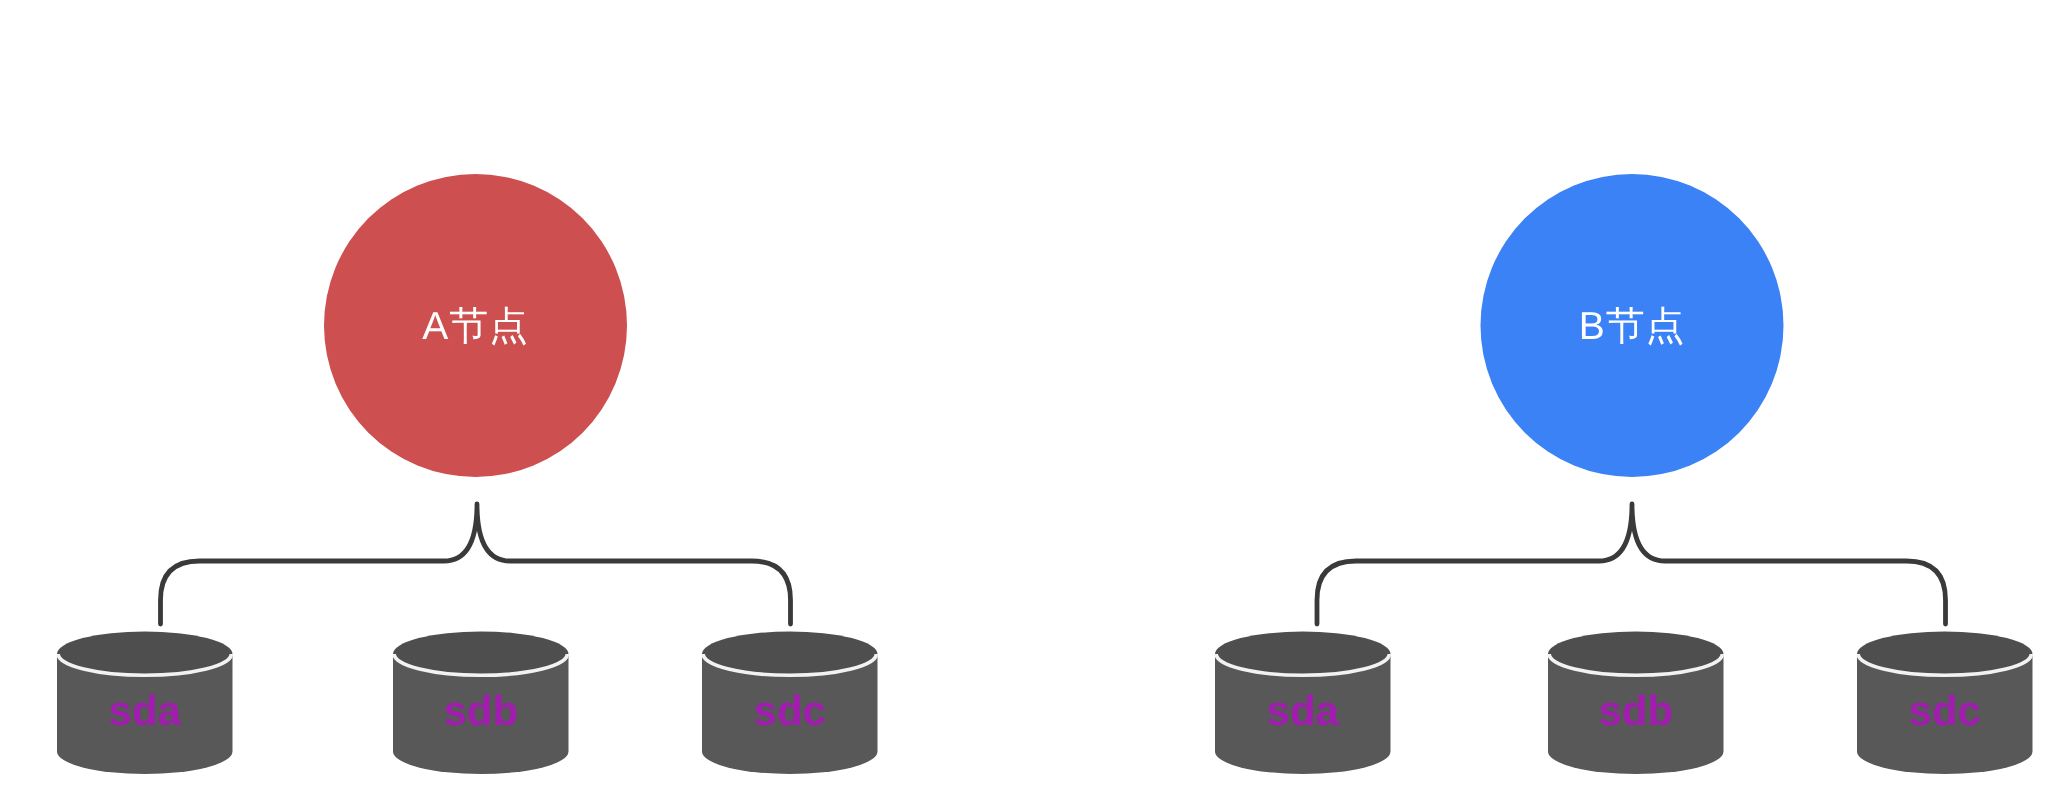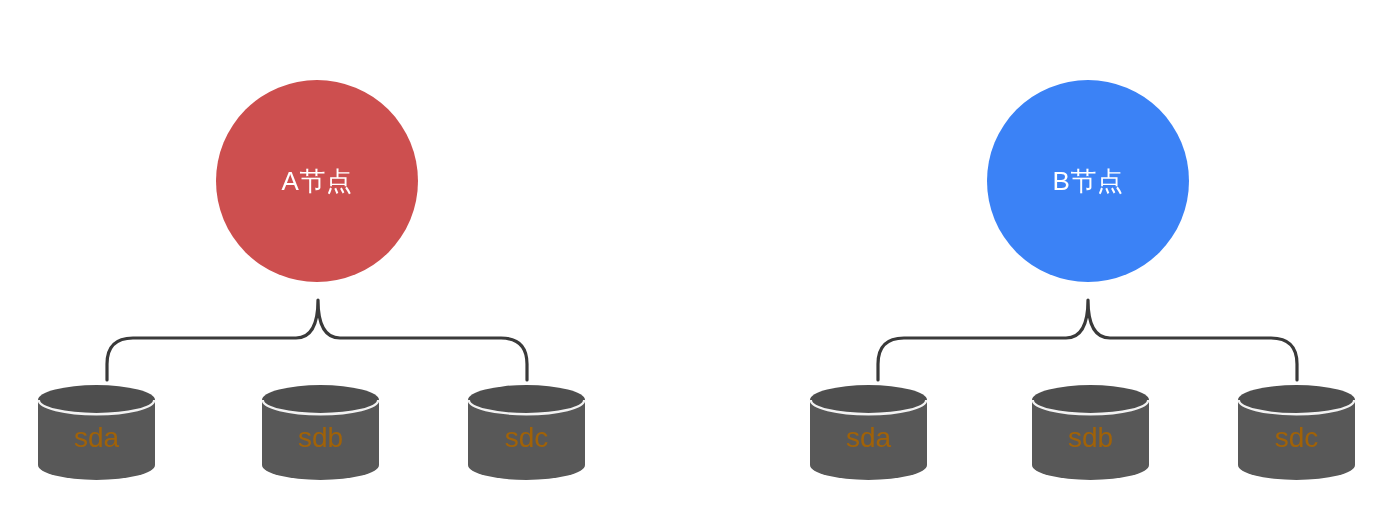--- a/index.html
+++ b/index.html
@@ -13,20 +13,21 @@
     position: relative;
     overflow: hidden;
     font-family: "Liberation Sans", "DejaVu Sans", sans-serif;
   }
 
   #diagram-canvas {
     position: absolute;
     inset: 0;
     width: 1380px;
     height: 432px;
+    margin-top: 36px;
   }
 
   .node-circle {
     position: absolute;
     border-radius: 50%;
     display: flex;
     align-items: center;
     justify-content: center;
     color: #ffffff;
     font-size: 26px;
@@ -41,23 +42,23 @@
   }
   .disk-cyl svg {
     display: block;
     overflow: visible;
   }
   .disk-label {
     position: absolute;
     left: 0;
     right: 0;
     text-align: center;
-    color: #a16207;
+    color: #a21caf;
     font-size: 28px;
-    font-weight: 400;
+    font-weight: 700;
     line-height: 1;
     user-select: none;
     pointer-events: none;
   }
 
   .brace-group {
     position: absolute;
   }
   .brace-group svg {
     display: block;

